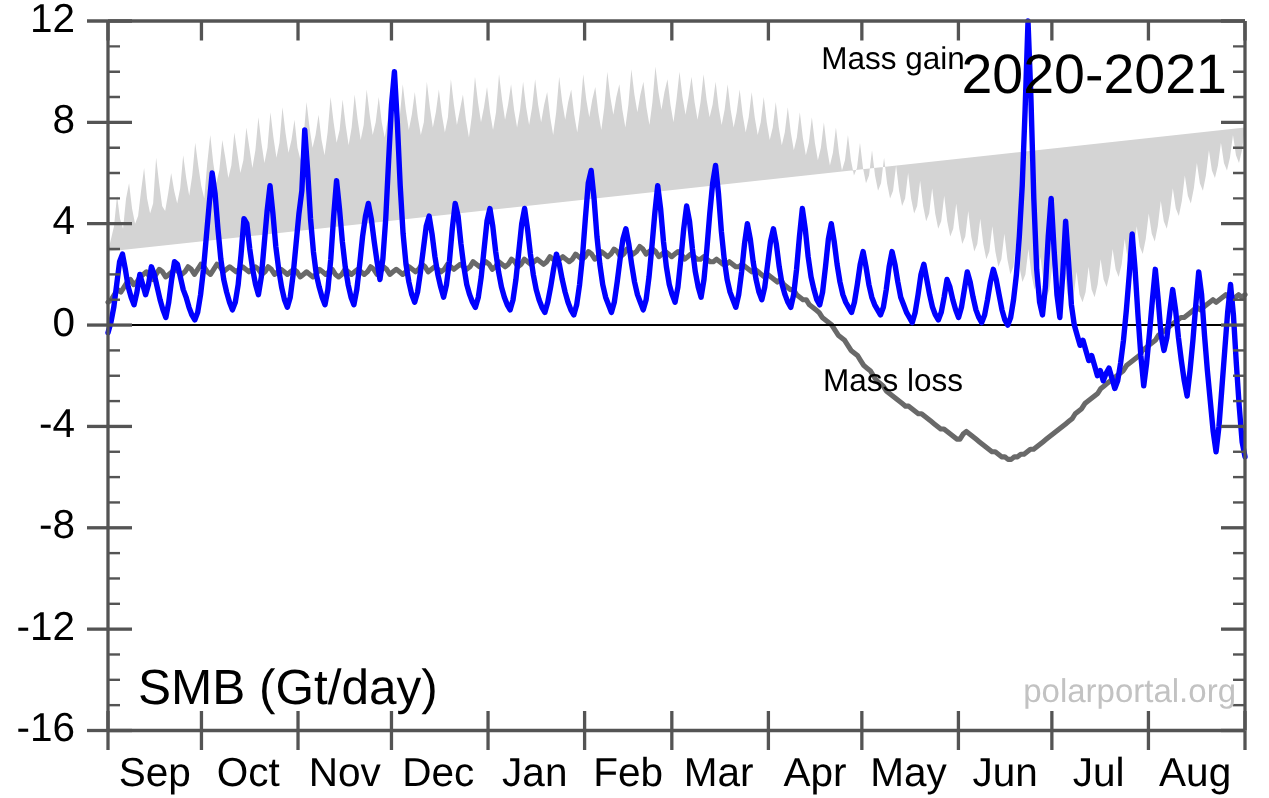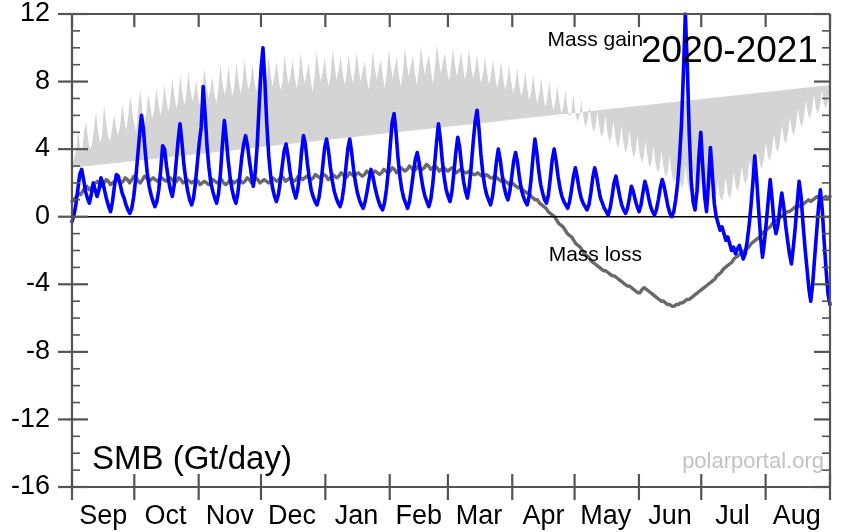--- a/index.html
+++ b/index.html
@@ -7,20 +7,21 @@
     padding: 0;
     background: #ffffff;
   }
   #app {
     position: relative;
     width: 846px;
     height: 532px;
     background: #ffffff;
     font-family: "Liberation Sans", sans-serif;
     overflow: hidden;
+    border-radius: 10px;
   }
   #chart-svg {
     position: absolute;
     left: 0;
     top: 0;
     width: 846px;
     height: 532px;
     display: block;
   }
   .tick-label-y {

